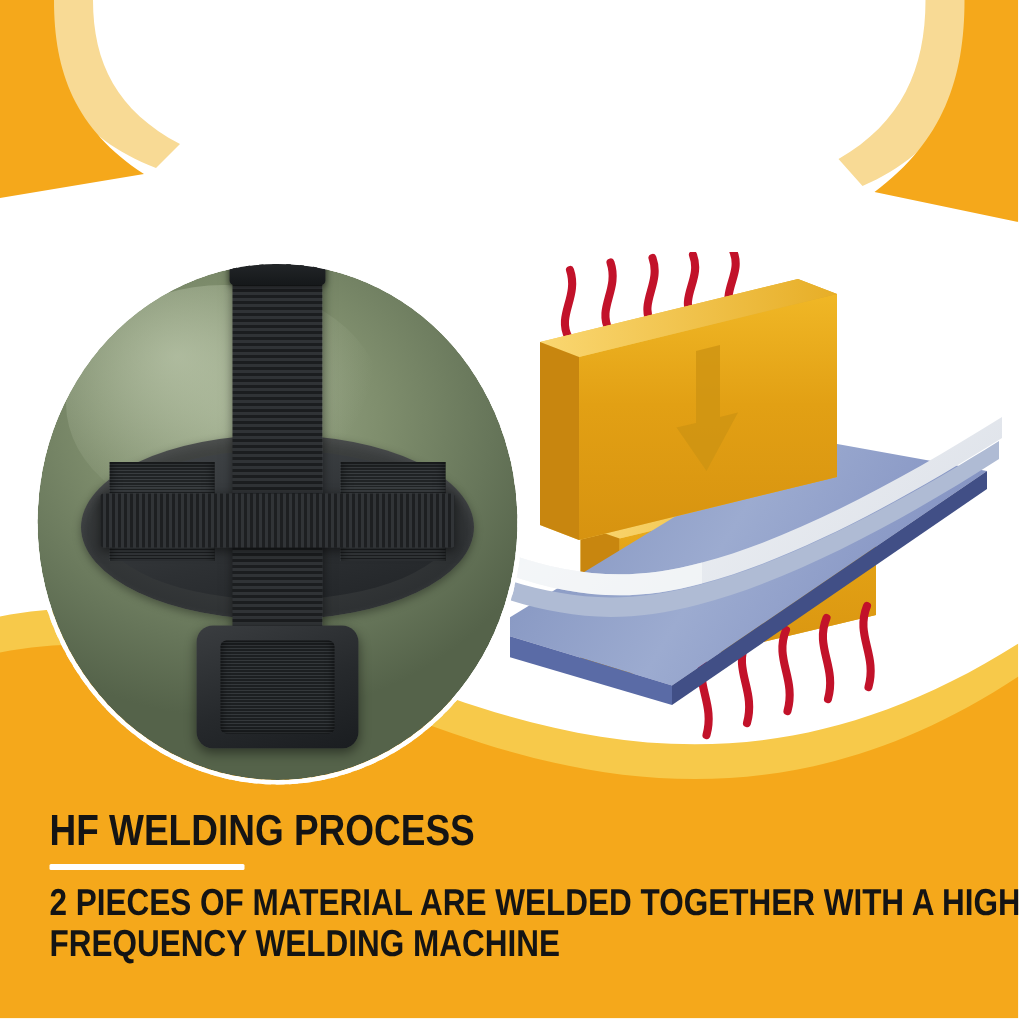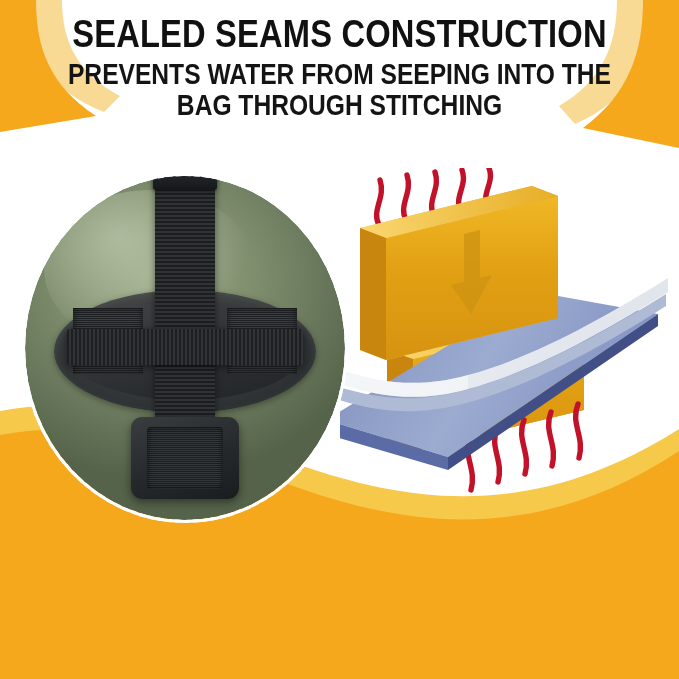--- a/index.html
+++ b/index.html
@@ -124,25 +124,20 @@
     </svg>
   </div>
 
   <div class="corner" id="corner-tr">
     <svg width="150" height="165" viewBox="0 0 150 165" xmlns="http://www.w3.org/2000/svg">
       <path d="M150,0 L88,0 C88,46 72,82 30,106 L46,124 C98,102 126,56 132,0 Z" fill="#F8DA95"></path>
       <path d="M150,0 L114,0 C114,52 100,94 54,128 L150,148 Z" fill="#F5A81B"></path>
     </svg>
   </div>
 
-  <div id="header-block">
-    <h1 id="headline">SEALED SEAMS CONSTRUCTION</h1>
-    <p class="subline" id="subline-1">PREVENTS WATER FROM SEEPING INTO THE</p>
-    <p class="subline" id="subline-2">BAG THROUGH STITCHING</p>
-  </div>
 
   <div id="weld-diagram">
     <svg width="339" height="352" viewBox="0 0 339 352" xmlns="http://www.w3.org/2000/svg">
       <defs>
         <linearGradient id="gFront" x1="0" y1="0" x2="0" y2="1">
           <stop offset="0%" stop-color="#F0B726"></stop>
           <stop offset="45%" stop-color="#E2A014"></stop>
           <stop offset="100%" stop-color="#D79310"></stop>
         </linearGradient>
         <linearGradient id="gSide" x1="0" y1="0" x2="1" y2="0">
@@ -234,14 +229,20 @@
 
   <div id="wave-band">
     <svg width="679" height="290" viewBox="0 0 679 290" xmlns="http://www.w3.org/2000/svg">
 
       <path d="M0,22 C90,4 180,34 300,76 C420,118 540,128 679,40 L679,290 L0,290 Z" fill="#F7C94A"></path>
 
       <path d="M0,46 C92,28 182,58 302,100 C422,142 546,150 679,62 L679,290 L0,290 Z" fill="#F5A81B"></path>
     </svg>
   </div>
 
+  <div id="caption-block">
+    <h2 id="caption-title">HF WELDING PROCESS</h2>
+    <div id="caption-rule"></div>
+    <p class="caption-line">2 PIECES OF MATERIAL ARE WELDED TOGETHER WITH A HIGH</p>
+    <p class="caption-line">FREQUENCY WELDING MACHINE</p>
+  </div>
 
 </div>
 
 </body></html>

